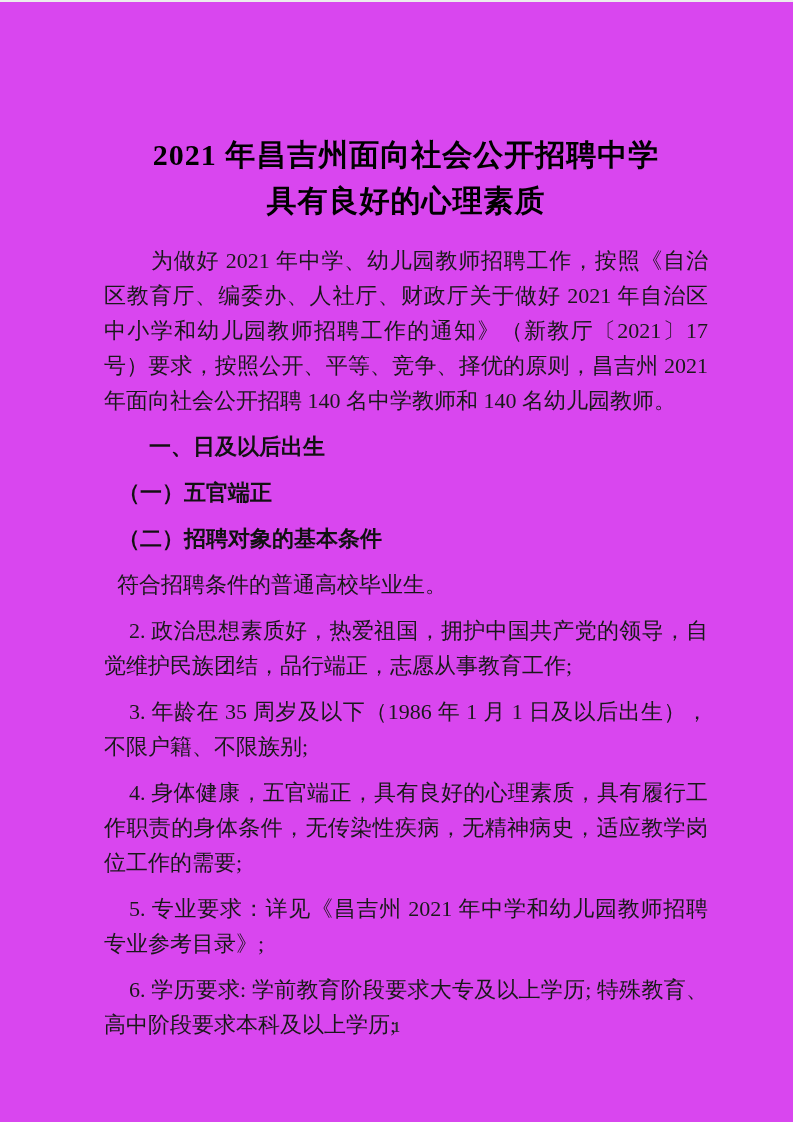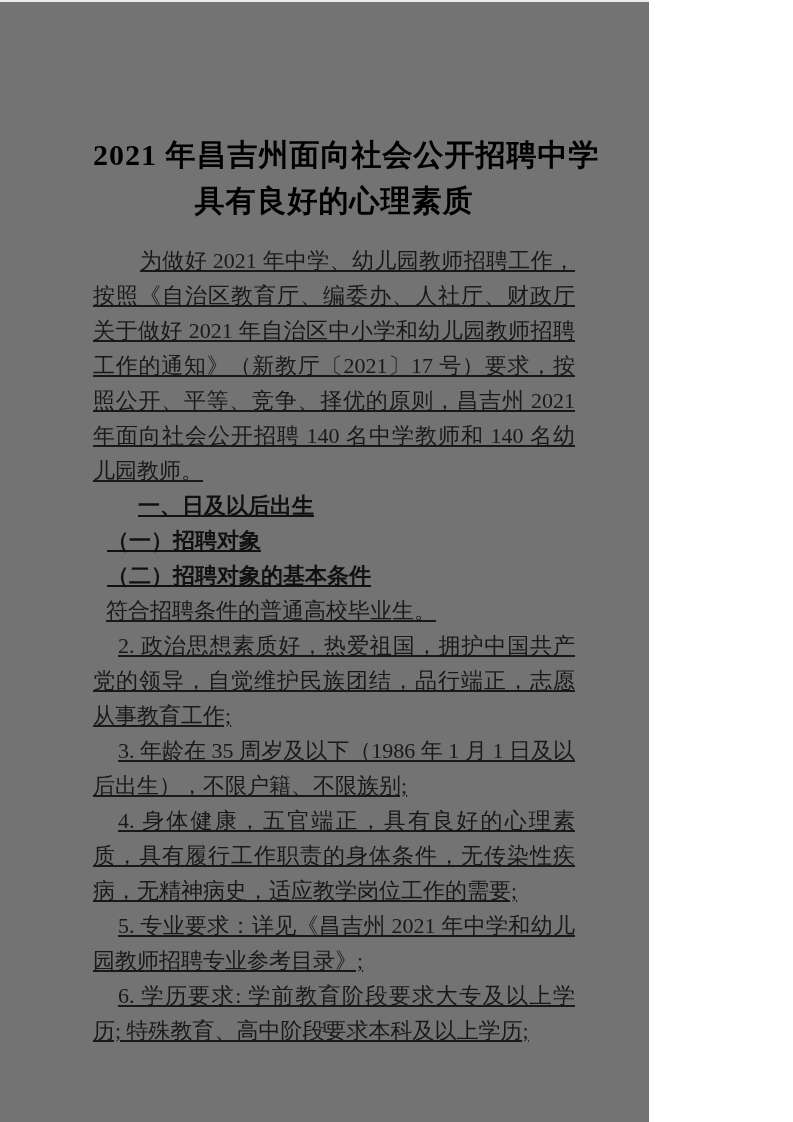--- a/index.html
+++ b/index.html
@@ -2,24 +2,24 @@
 <html><head>
 <meta charset="utf-8">
 <style>
   html, body {
     margin: 0;
     padding: 0;
     background: #ffffff;
   }
   .page {
     position: relative;
-    width: 649px;
+    width: 793px;
     height: 1122px;
     box-sizing: border-box;
-    background: #737373;
+    background: #d946ef;
     border-top: 2px solid #ececec;
     padding: 130px 74px 0 93px;
     font-family: "Liberation Serif", "DejaVu Serif", serif;
     color: #191919;
     overflow: hidden;
   }
   .title-block {
     text-align: center;
   }
   .title-line {
@@ -30,22 +30,21 @@
     letter-spacing: 1px;
     white-space: nowrap;
   }
   .body-block {
     margin-top: 19px;
   }
   .p {
     font-size: 22px;
     line-height: 35px;
     text-align: justify;
-    margin: 0;
-    text-decoration: underline;
+    margin: 11px;
   }
   .p.indent2 { text-indent: 47px; }
   .p.h1 {
     font-family: "Liberation Sans", "DejaVu Sans", sans-serif;
     font-weight: bold;
     text-indent: 45px;
     color: #111111;
   }
   .p.h2 {
     font-weight: bold;
@@ -71,21 +70,21 @@
 <div class="page">
 
   <div class="title-block">
     <div class="title-line">2021 年昌吉州面向社会公开招聘中学</div>
     <div class="title-line">具有良好的心理素质</div>
   </div>
 
   <div class="body-block" id="doc-body">
       <p class="p indent2">为做好 2021 年中学、幼儿园教师招聘工作，按照《自治区教育厅、编委办、人社厅、财政厅关于做好 2021 年自治区中小学和幼儿园教师招聘工作的通知》（新教厅〔2021〕17 号）要求，按照公开、平等、竞争、择优的原则，昌吉州 2021 年面向社会公开招聘 140 名中学教师和 140 名幼儿园教师。</p>
       <p class="p h1">一、日及以后出生</p>
-      <p class="p h2">（一）招聘对象</p>
+      <p class="p h2">（一）五官端正</p>
       <p class="p h2">（二）招聘对象的基本条件</p>
       <p class="p plain">符合招聘条件的普通高校毕业生。</p>
       <p class="p item">2. 政治思想素质好，热爱祖国，拥护中国共产党的领导，自觉维护民族团结，品行端正，志愿从事教育工作;</p>
       <p class="p item">3. 年龄在 35 周岁及以下（1986 年 1 月 1 日及以后出生），不限户籍、不限族别;</p>
       <p class="p item">4. 身体健康，五官端正，具有良好的心理素质，具有履行工作职责的身体条件，无传染性疾病，无精神病史，适应教学岗位工作的需要;</p>
       <p class="p item">5. 专业要求：详见《昌吉州 2021 年中学和幼儿园教师招聘专业参考目录》;</p>
       <p class="p item">6. 学历要求: 学前教育阶段要求大专及以上学历; 特殊教育、高中阶段要求本科及以上学历;</p>
     </div>
 
   <div class="page-number">1</div>

